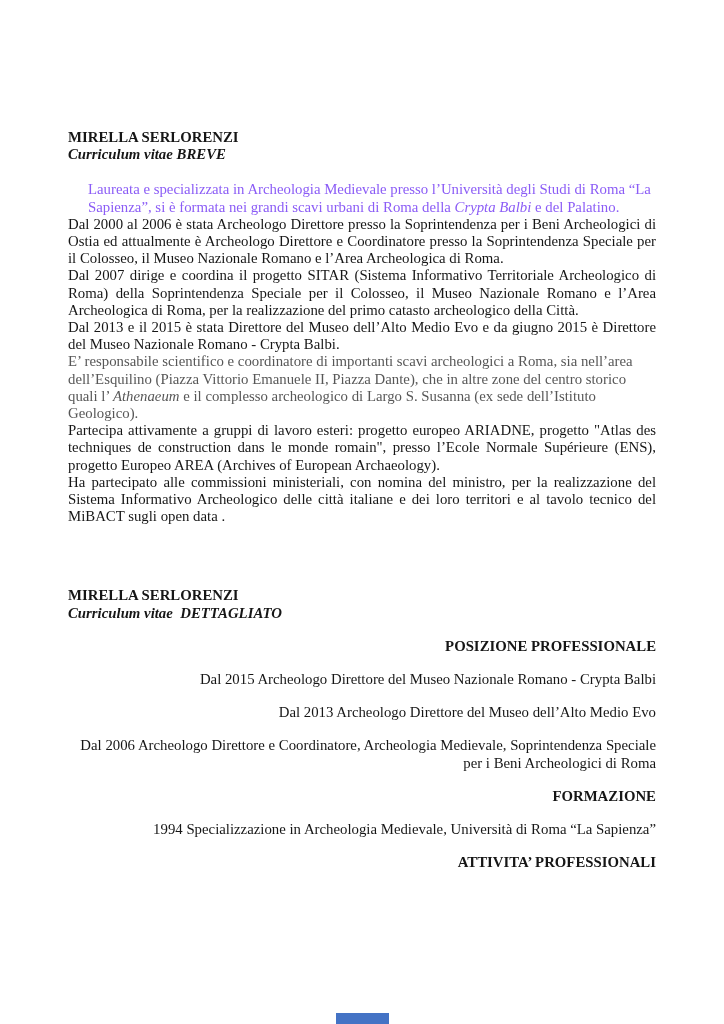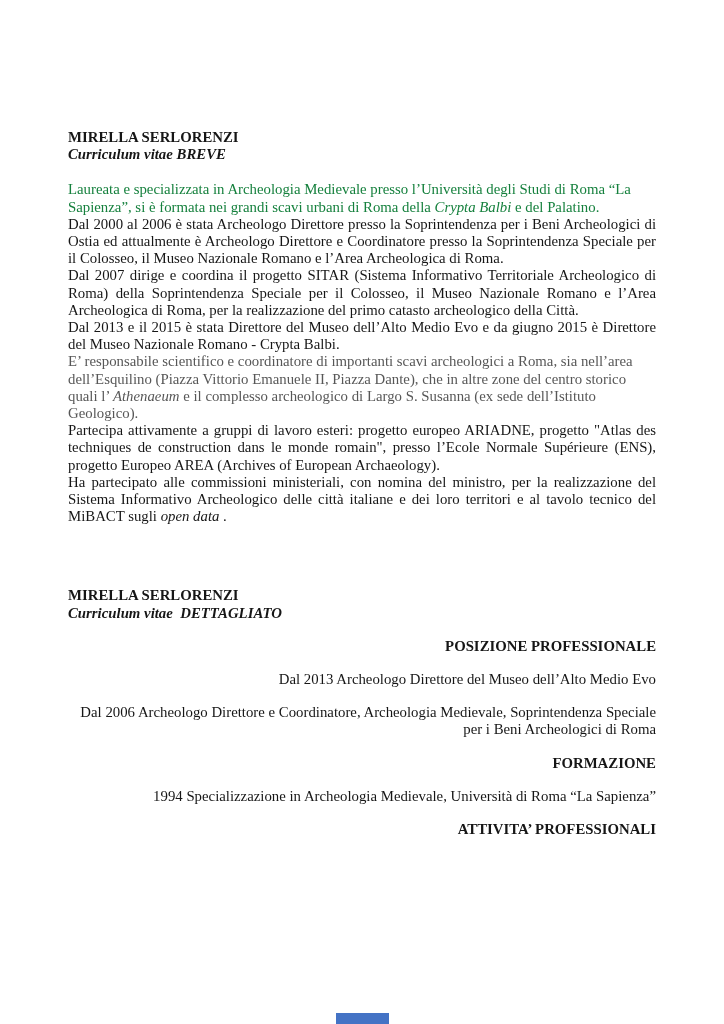--- a/index.html
+++ b/index.html
@@ -35,40 +35,41 @@
 </style>
 </head>
 <body>
 
 <div class="page" style="color: rgb(22, 22, 22);">
 
   <section>
     <p class="bold">MIRELLA SERLORENZI</p>
     <p class="bold italic title-gap">Curriculum vitae BREVE</p>
 
-    <p style="color: #15803d;"><span>Laureata e specializzata in Archeologia Medievale presso l’Università degli Studi di Roma “La Sapienza”, si è formata nei grandi scavi urbani di Roma della </span><span style="font-style: italic;">Crypta Balbi</span><span> e del Palatino.</span></p>
+    <p style="color: #8b5cf6; margin-left: 20px;"><span>Laureata e specializzata in Archeologia Medievale presso l’Università degli Studi di Roma “La Sapienza”, si è formata nei grandi scavi urbani di Roma della </span><span style="font-style: italic;">Crypta Balbi</span><span> e del Palatino.</span></p>
 
     <p class="just"><span>Dal 2000 al 2006 è stata Archeologo Direttore presso la Soprintendenza per i Beni Archeologici di Ostia ed attualmente è Archeologo Direttore e Coordinatore presso la Soprintendenza Speciale per il Colosseo, il Museo Nazionale Romano e l’Area Archeologica di Roma.</span></p>
 
     <p class="just"><span>Dal 2007 dirige e coordina il progetto SITAR (Sistema Informativo Territoriale Archeologico di Roma) della Soprintendenza Speciale per il Colosseo, il Museo Nazionale Romano e l’Area Archeologica di Roma, per la realizzazione del primo catasto archeologico della Città.</span></p>
 
     <p class="just"><span>Dal 2013 e il 2015 è stata Direttore del Museo dell’Alto Medio Evo e da giugno 2015 è Direttore del Museo Nazionale Romano - Crypta Balbi.</span></p>
 
     <p style="color: rgb(87, 87, 87);"><span>E’ responsabile scientifico e coordinatore di importanti scavi archeologici a Roma, sia nell’area dell’Esquilino (Piazza Vittorio Emanuele II, Piazza Dante), che in altre zone del centro storico quali l’ </span><span style="font-style: italic;">Athenaeum</span><span> e il complesso archeologico di Largo S. Susanna (ex sede dell’Istituto Geologico).</span></p>
 
     <p class="just"><span>Partecipa attivamente a gruppi di lavoro esteri: progetto europeo ARIADNE, progetto "Atlas des techniques de construction dans le monde romain", presso l’Ecole Normale Supérieure (ENS), progetto Europeo AREA (Archives of European Archaeology).</span></p>
 
-    <p class="just"><span>Ha partecipato alle commissioni ministeriali, con nomina del ministro, per la realizzazione del Sistema Informativo Archeologico delle città italiane e dei loro territori e al tavolo tecnico del MiBACT sugli </span><span style="font-style: italic;">open data</span><span> .</span></p>
+    <p class="just"><span>Ha partecipato alle commissioni ministeriali, con nomina del ministro, per la realizzazione del Sistema Informativo Archeologico delle città italiane e dei loro territori e al tavolo tecnico del MiBACT sugli </span><span style="">open data</span><span> .</span></p>
   </section>
 
   <section class="section2">
     <p class="bold">MIRELLA SERLORENZI</p>
     <p class="bold italic">Curriculum vitae&nbsp; DETTAGLIATO</p>
 
     <p class="bold gap">POSIZIONE PROFESSIONALE</p>
+    <p class="gap">Dal 2015 Archeologo Direttore del Museo Nazionale Romano - Crypta Balbi</p>
     <p class="gap">Dal 2013 Archeologo Direttore del Museo dell’Alto Medio Evo</p>
     <p class="gap just">Dal 2006 Archeologo Direttore e Coordinatore, Archeologia Medievale, Soprintendenza Speciale per i Beni Archeologici di Roma</p>
 
     <p class="bold gap">FORMAZIONE</p>
     <p class="gap">1994 Specializzazione in Archeologia Medievale, Università di Roma “La Sapienza”</p>
 
     <p class="bold gap">ATTIVITA’ PROFESSIONALI</p>
   </section>
 
   <div class="accent-bar" style="background-color: rgb(68, 115, 197);"></div>

